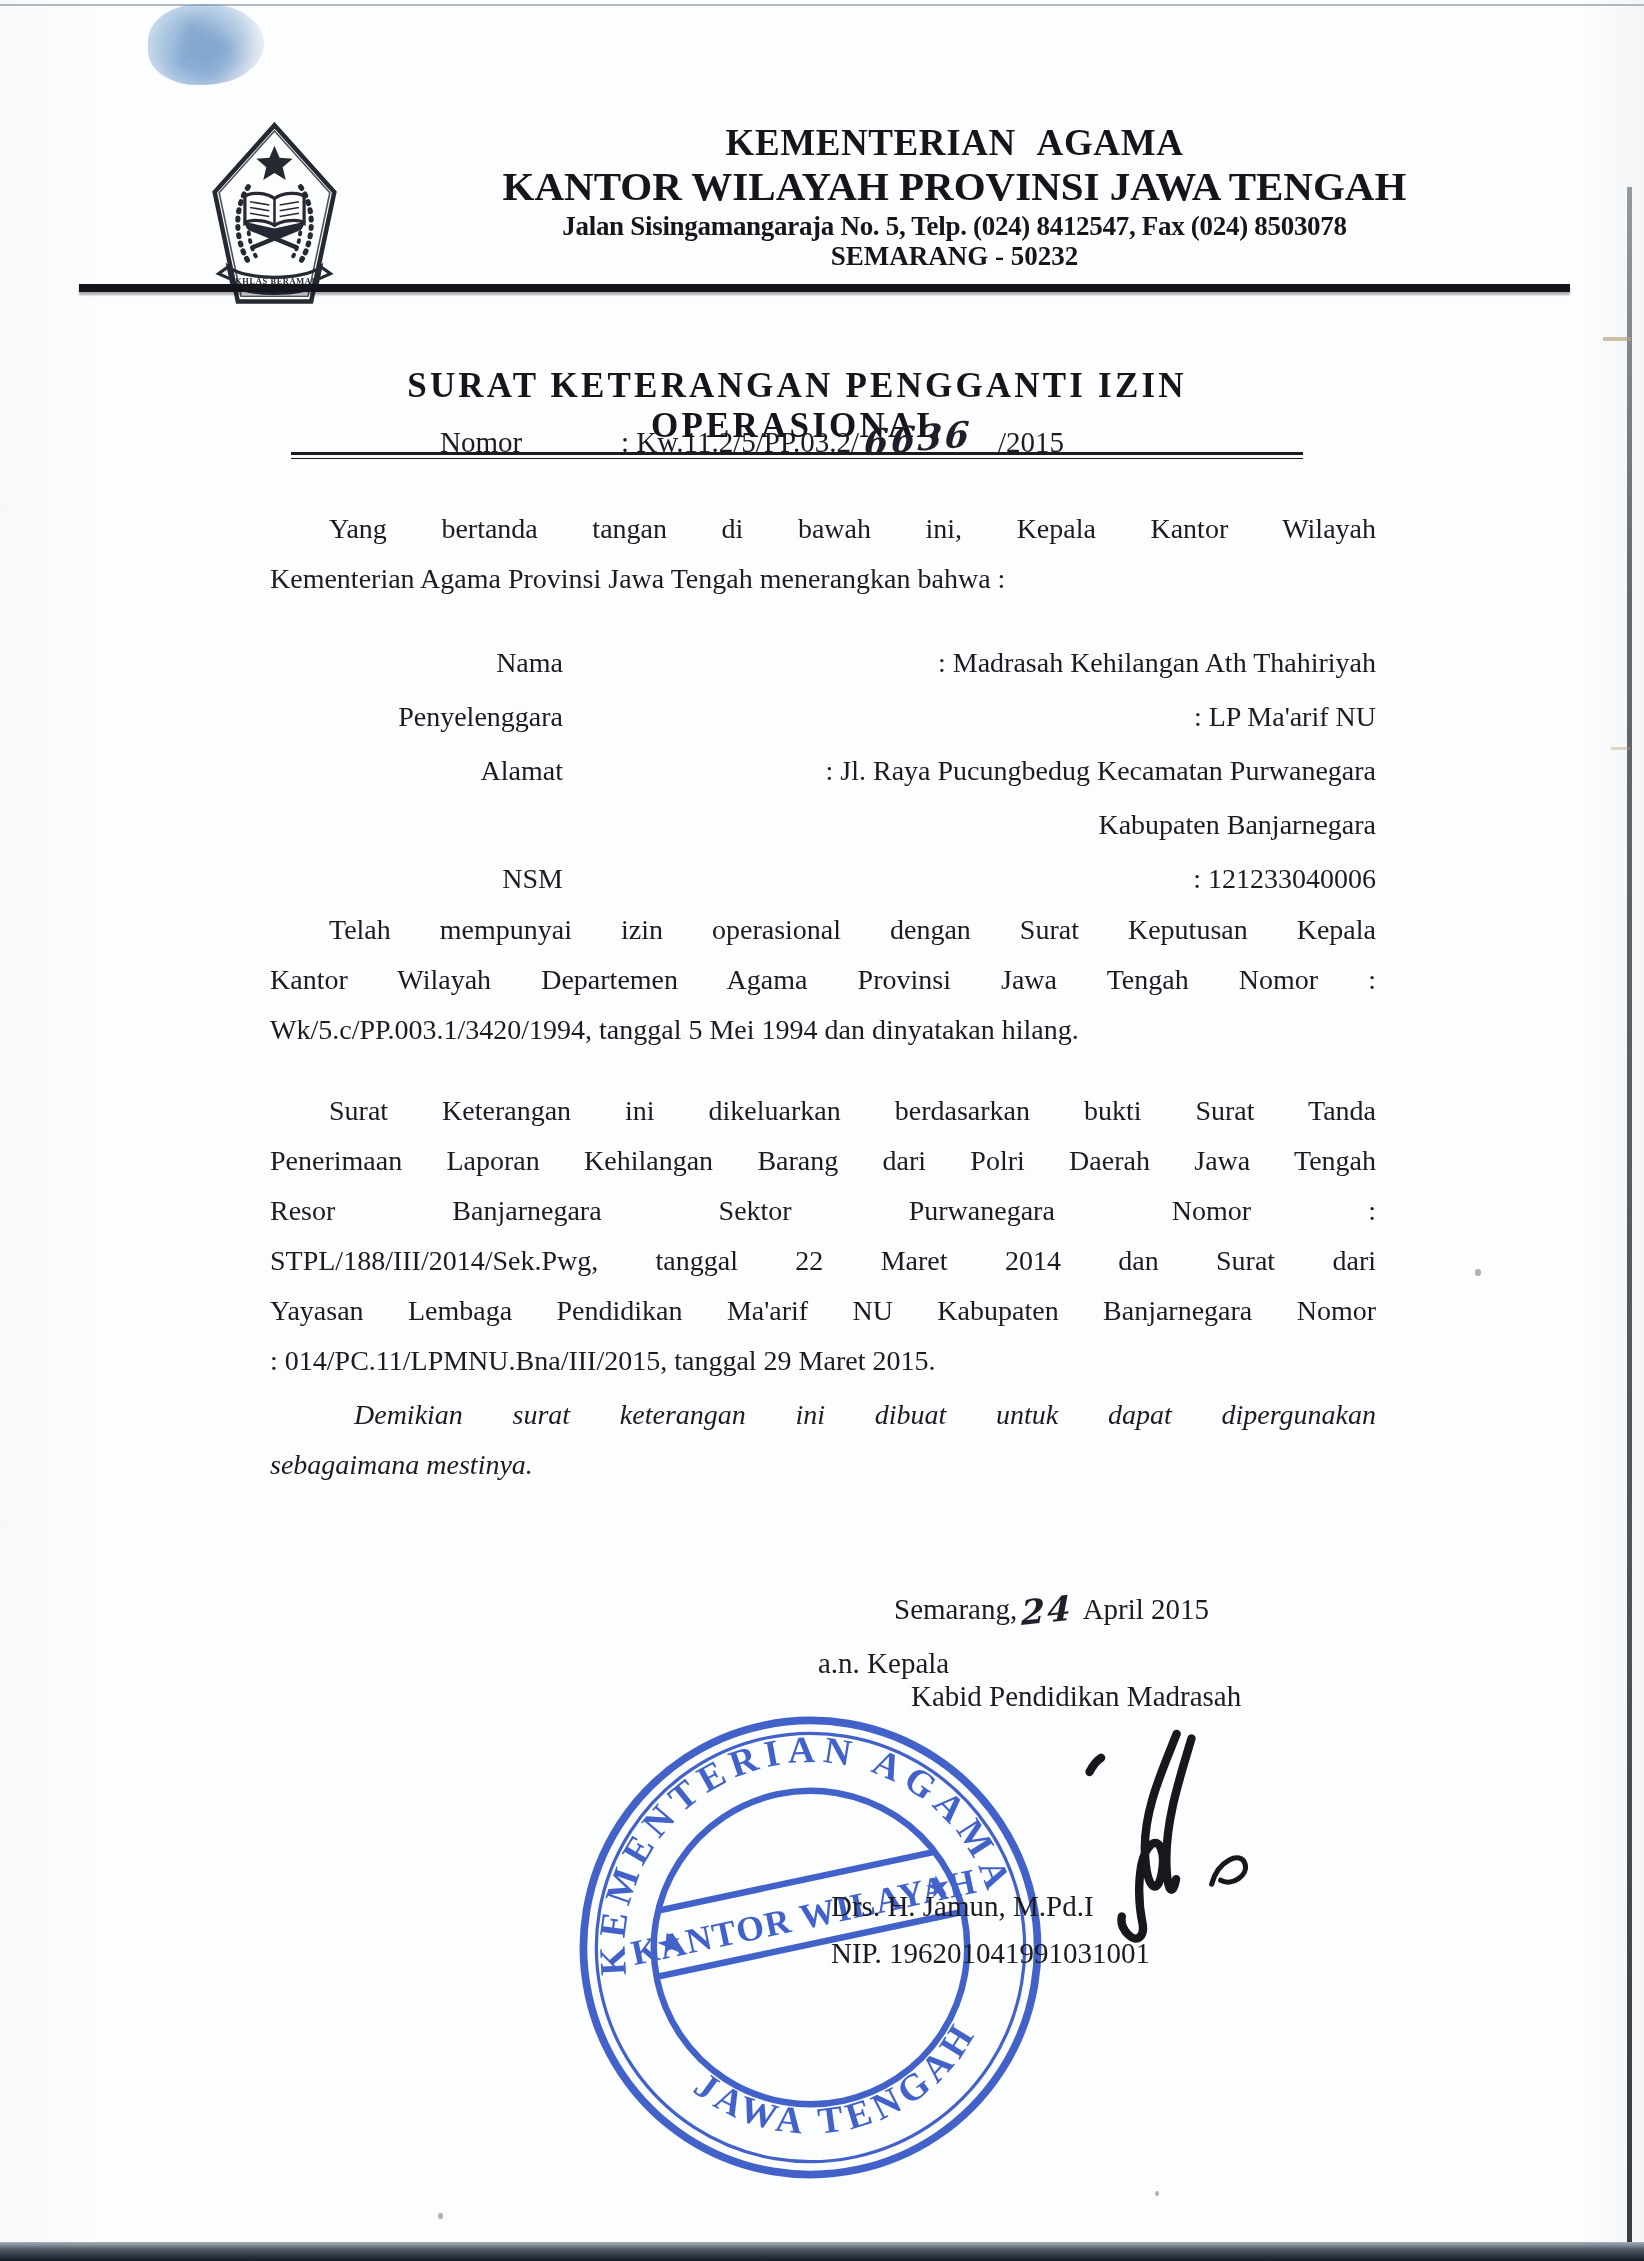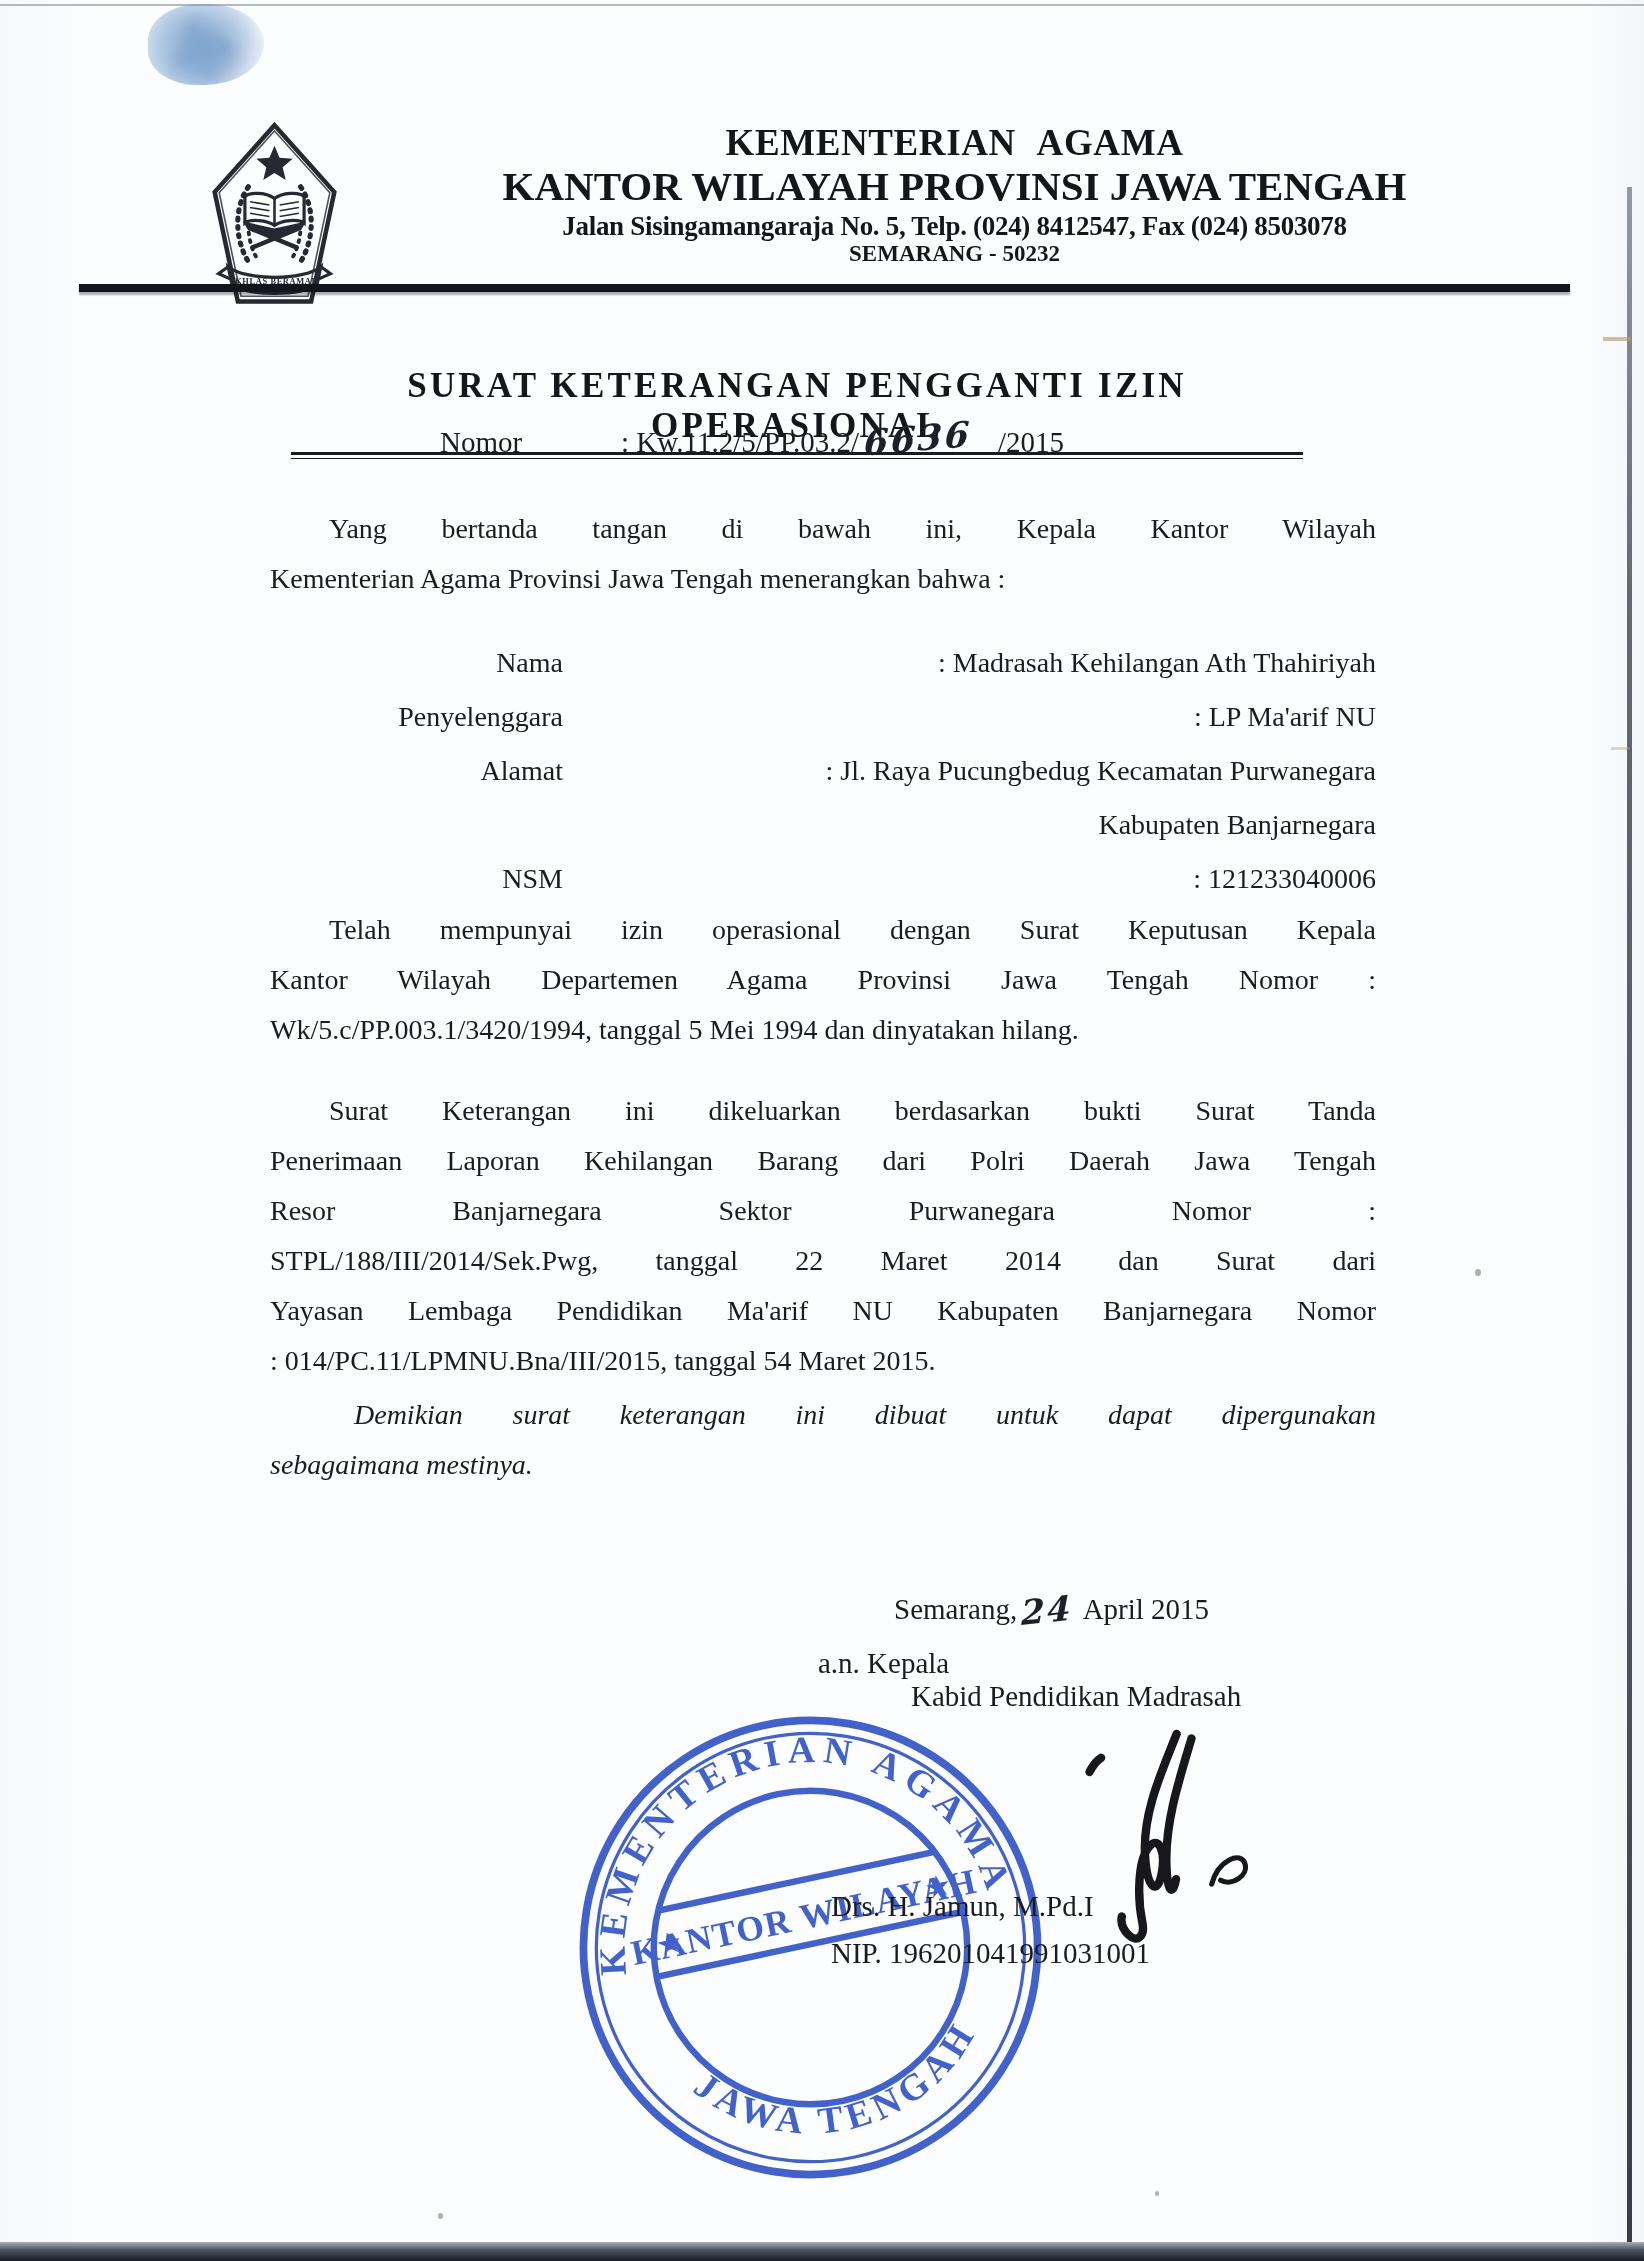--- a/index.html
+++ b/index.html
@@ -22,21 +22,21 @@
       radial-gradient(circle at 28% 72%,rgba(60,115,175,.42),transparent 55%),
       radial-gradient(circle at 52% 85%,rgba(80,130,190,.30),transparent 50%);
     filter:blur(0.6px);}
   .speck{position:absolute;border-radius:50%;background:#6d7179;opacity:.55;}
   .tick{position:absolute;background:#b4a078;opacity:.65;}
   
   .hdr-text{position:absolute;left:271px;width:1367px;text-align:center;font-weight:bold;color:#15151c;}
   .hdr-ministry{top:121px;font-size:37px;word-spacing:13px;letter-spacing:0.6px;}
   .hdr-office{top:162px;font-size:41px;letter-spacing:0px;}
   .hdr-address{top:211px;font-size:27px;letter-spacing:-0.3px;}
-  .hdr-city{top:241px;font-size:23px;}
+  .hdr-city{top:241px;font-size:27px;}
   .hdr-rule{position:absolute;left:79px;top:284px;width:1491px;height:8.4px;background:#14141c;
     box-shadow:0 2.6px 1.9px rgba(20,20,30,.35);}
   .logo{position:absolute;left:210px;top:120px;width:129px;height:193px;}
   
   .title-wrap{position:absolute;left:271px;top:366px;width:1032px;text-align:center;}
   .title-text{display:inline-block;font-weight:bold;font-size:35px;letter-spacing:3.2px;color:#15151c;
     border-bottom:3.2px solid #1b1b22;padding:0 1.3px 5.8px 1.3px;position:relative;margin-left:20px;}
   .title-text::after{content:"";position:absolute;left:0;right:0;bottom:-7.7px;height:1.9px;background:#1b1b22;}
   .nomor{position:absolute;left:440px;top:419px;font-size:29px;white-space:nowrap;}
   .nomor-label{display:inline-block;width:181px;}
@@ -141,21 +141,21 @@
       <div class="jline indent">Telah mempunyai izin operasional dengan Surat Keputusan Kepala</div>
       <div class="jline">Kantor Wilayah Departemen Agama Provinsi Jawa Tengah Nomor :</div>
       <div class="jline last">Wk/5.c/PP.003.1/3420/1994, tanggal 5 Mei 1994 dan dinyatakan hilang.</div>
     </div>
   <div class="jlines" style="top:1086px;">
       <div class="jline indent">Surat Keterangan ini dikeluarkan berdasarkan bukti Surat Tanda</div>
       <div class="jline">Penerimaan Laporan Kehilangan Barang dari Polri Daerah Jawa Tengah</div>
       <div class="jline">Resor Banjarnegara Sektor Purwanegara Nomor :</div>
       <div class="jline">STPL/188/III/2014/Sek.Pwg, tanggal 22 Maret 2014 dan Surat dari</div>
       <div class="jline">Yayasan Lembaga Pendidikan Ma'arif NU Kabupaten Banjarnegara Nomor</div>
-      <div class="jline last">: 014/PC.11/LPMNU.Bna/III/2015, tanggal 54 Maret 2015.</div>
+      <div class="jline last">: 014/PC.11/LPMNU.Bna/III/2015, tanggal 29 Maret 2015.</div>
     </div>
   <div class="jlines" style="top:1390px;font-style:italic;--indent:84px;">
       <div class="jline indent">Demikian surat keterangan ini dibuat untuk dapat dipergunakan</div>
       <div class="jline last">sebagaimana mestinya.</div>
     </div>
 
   <div class="closing-line" style="left:894px;top:1587px;">
     <span>Semarang,</span><span class="hand hand-date">24</span><span>April 2015</span>
   </div>
   <div class="closing-line" style="left:818px;top:1647px;">a.n. Kepala</div>

